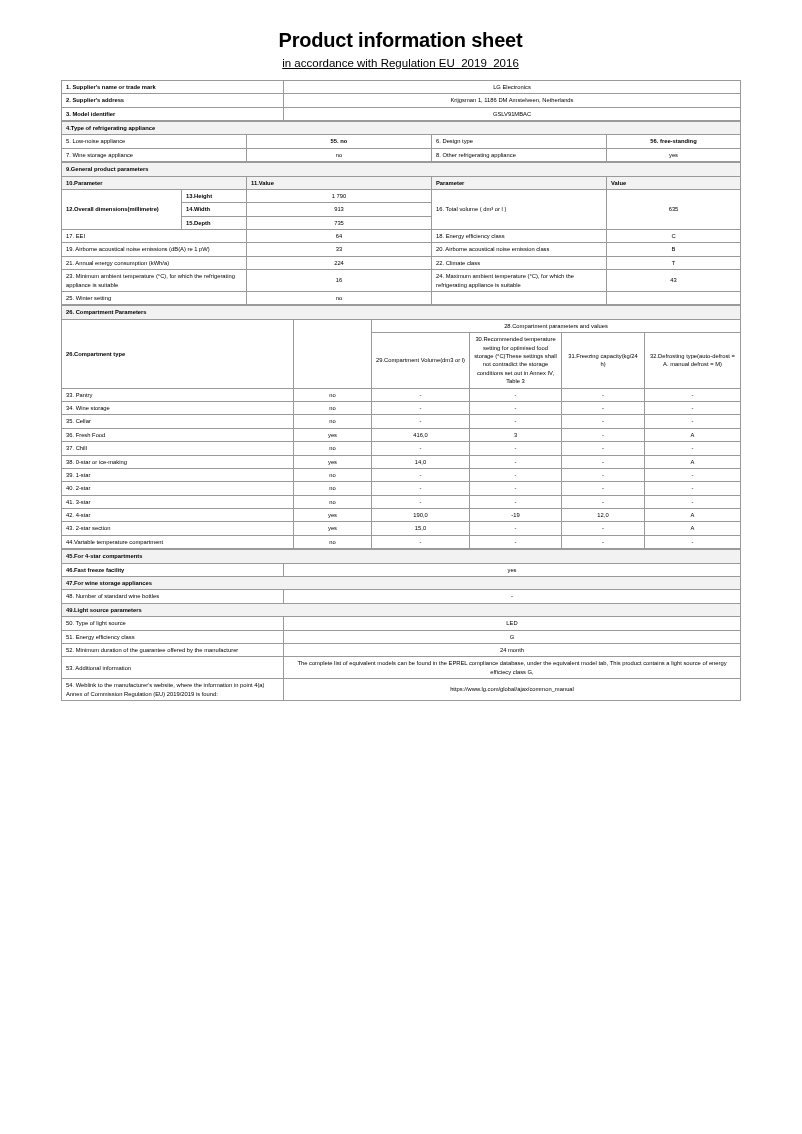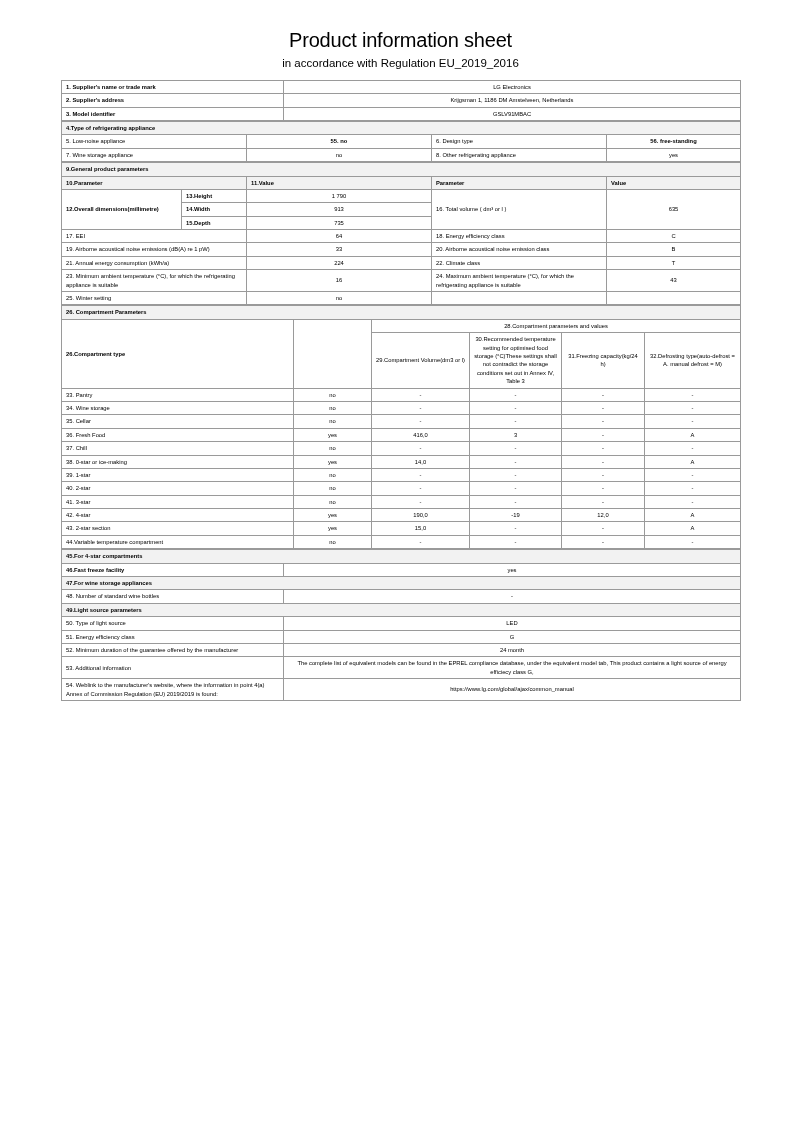--- a/index.html
+++ b/index.html
@@ -19,32 +19,33 @@
   }
   .doc {
     position: absolute;
     left: 61px;
     top: 28px;
     width: 679px;
   }
   .title {
     text-align: center;
     font-size: 20px;
-    font-weight: normal;
+    font-weight: bold;
     letter-spacing: -0.2px;
     color: #000;
     margin: 0 0 4px 0;
     line-height: 1.25;
   }
   .subtitle {
     text-align: center;
     font-size: 11.5px;
     color: #000;
     margin: 0 0 9px 0;
     line-height: 1.2;
+    text-decoration: underline;
   }
   table.sheet {
     border-collapse: collapse;
     width: 679px;
     table-layout: fixed;
   }
   table.sheet td {
     border: 1px solid #9a9a9a;
     font-size: 5.8px;
     color: #000;

